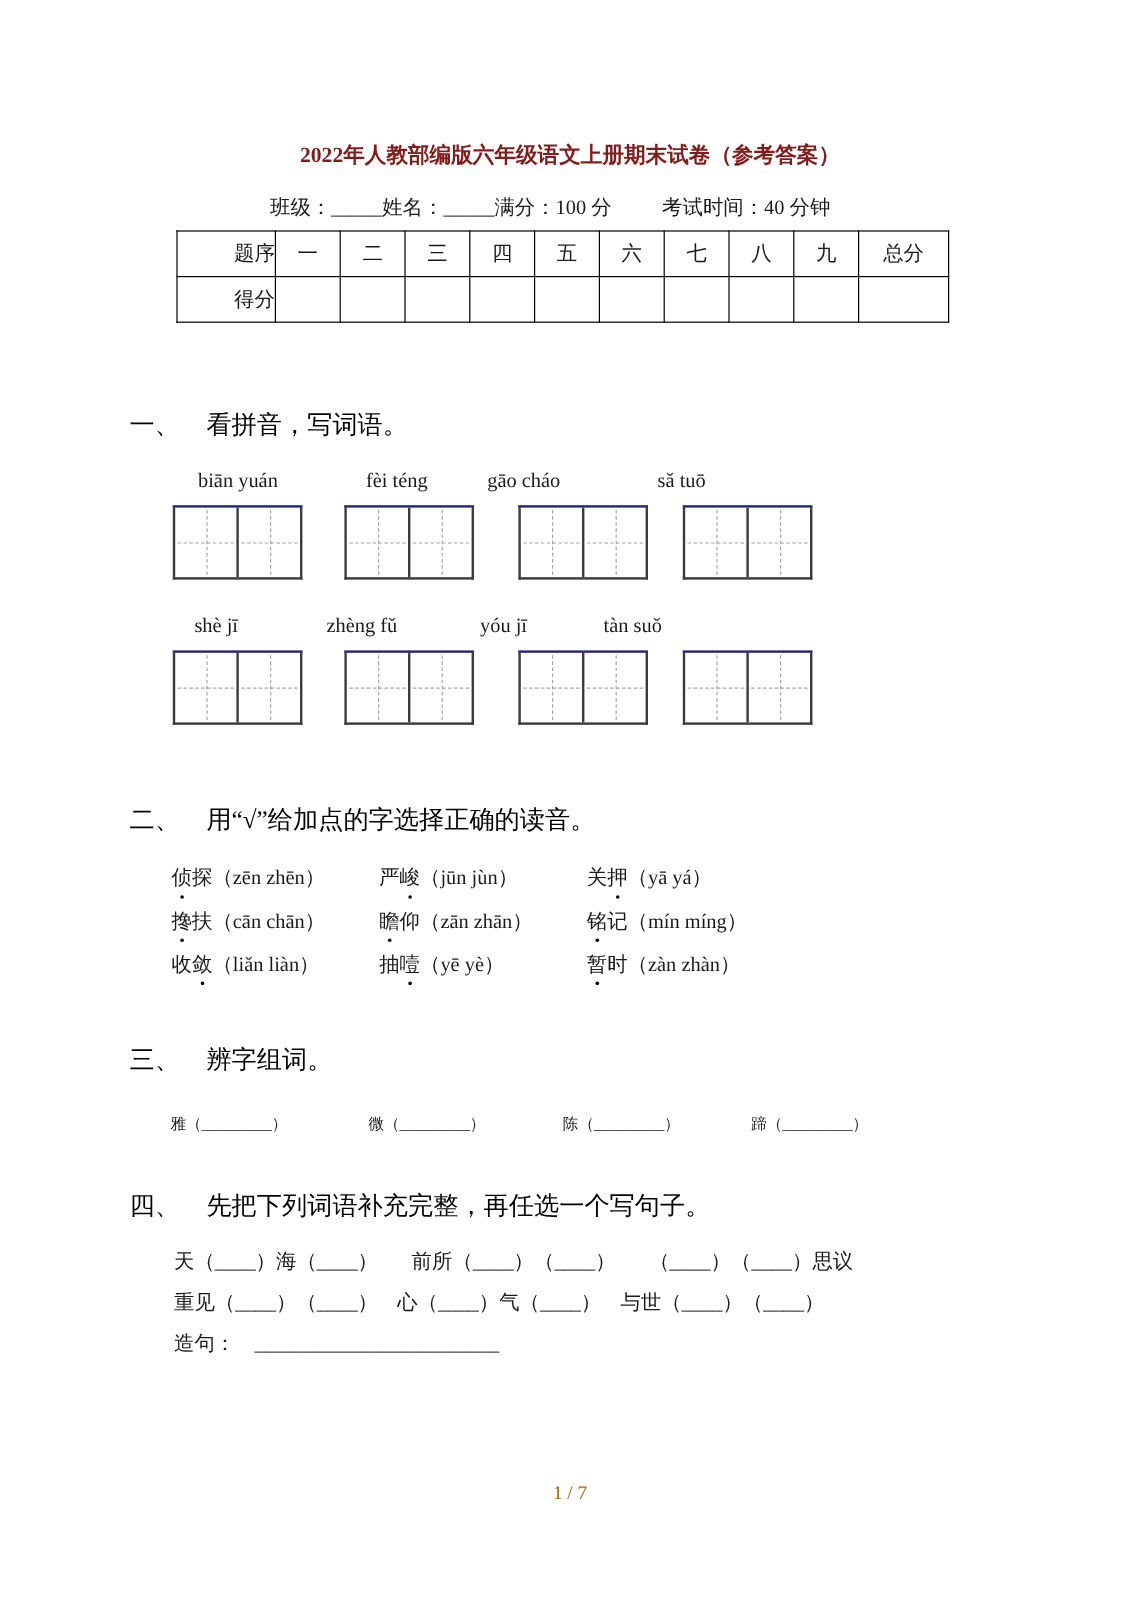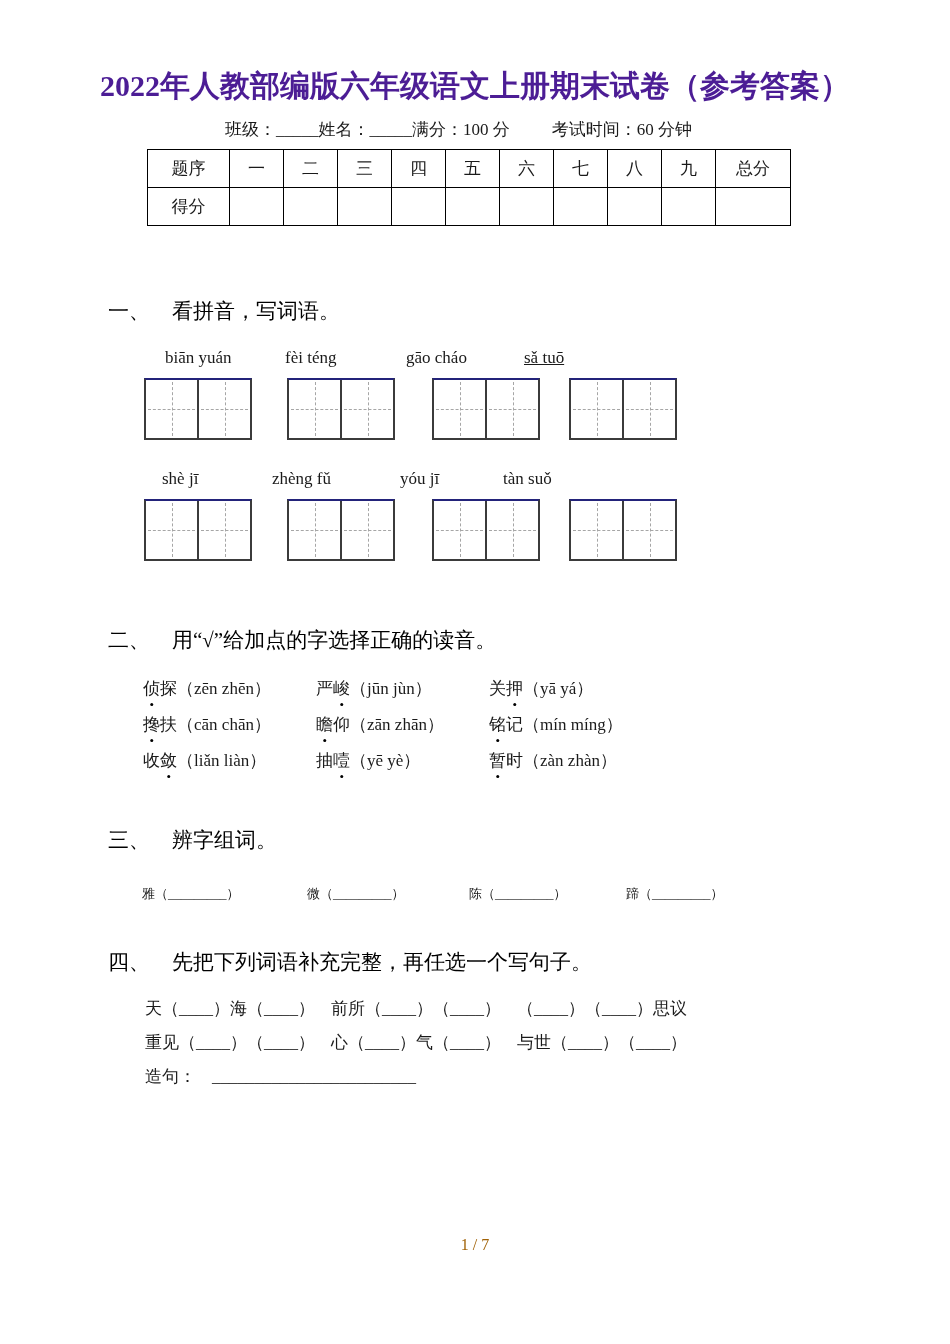--- a/index.html
+++ b/index.html
@@ -6,57 +6,57 @@
   .page{
     position:relative;
     width:950px;height:1344px;
     background:#ffffff;
     color:#1a1a1a;
     font-family:"Liberation Serif","DejaVu Serif",serif;
     overflow:hidden;
   }
   
   .title{
-    margin:0;padding-top:69px;
+    margin:0;padding-top:112px;
     text-align:center;
-    font-size:30px;line-height:34px;font-weight:700;color:#4c1d95;
+    font-size:18px;line-height:34px;font-weight:700;color:#7f1d1d;
   }
   .meta{
     margin-top:16px;margin-left:225px;
     font-size:17px;line-height:22px;white-space:nowrap;
   }
   .meta .gap{display:inline-block;width:42px;}
   
   .score-table{
     margin-left:147px;margin-top:8px;
     border-collapse:collapse;table-layout:fixed;
     font-size:17px;
   }
   .score-table td{
     border:1.5px solid #000;
     height:37px;text-align:center;vertical-align:middle;padding:0;
   }
-  .score-table td.lbl{text-align:center;}
+  .score-table td.lbl{text-align:right;}
   
   .sec-head{
     margin-left:108px;
     font-size:21px;line-height:30px;color:#000000;white-space:nowrap;
   }
   .sec-head .num{display:inline-block;margin-right:22px;}
   .mt-s1{margin-top:70px;}
   .mt-s2{margin-top:64px;}
   .mt-s3{margin-top:52px;}
   .mt-s4{margin-top:40px;}
   
   .pinyin-row{position:relative;height:22px;font-size:17px;}
   .pinyin-row span{position:absolute;top:0;white-space:nowrap;}
   .pinyin-row.r1 span:nth-child(1){left:165px;}
-  .pinyin-row.r1 span:nth-child(2){left:285px;}
+  .pinyin-row.r1 span:nth-child(2){left:305px;}
   .pinyin-row.r1 span:nth-child(3){left:406px;}
-  .pinyin-row.r1 span:nth-child(4){left:524px;text-decoration:underline;}
+  .pinyin-row.r1 span:nth-child(4){left:548px;}
   .pinyin-row.r2 span:nth-child(1){left:162px;}
   .pinyin-row.r2 span:nth-child(2){left:272px;}
   .pinyin-row.r2 span:nth-child(3){left:400px;}
   .pinyin-row.r2 span:nth-child(4){left:503px;}
   .mt-p1{margin-top:22px;}
   .mt-p2{margin-top:29px;}
   
   .grid-row{display:flex;margin-left:144px;margin-top:8px;}
   .tzgrid{
     display:flex;width:108px;height:62px;box-sizing:border-box;
@@ -92,38 +92,38 @@
   .s3-row{display:flex;margin-left:142px;font-size:13px;line-height:26px;}
   .s3-row.first{margin-top:26px;}
   .s3-row.second{margin-top:8px;}
   .s3-item{white-space:nowrap;}
   .s3-row .s3-item:nth-child(1){width:165px;}
   .s3-row .s3-item:nth-child(2){width:162px;}
   .s3-row .s3-item:nth-child(3){width:157px;}
   
   .s4-line{display:flex;margin-left:145px;font-size:17px;line-height:24px;white-space:nowrap;}
   .s4-line .seg{margin-right:16px;}
-  .s4-l1{margin-top:20px;}
+  .s4-l1{margin-top:20px;gap:12px;}
   .s4-l2{margin-top:10px;text-align:center;}
   .s4-l3{margin-top:10px;}
   
   .footer{
     position:absolute;top:1236px;left:0;width:100%;
     text-align:center;font-size:16px;color:#a16207;
   }
 </style>
 </head>
 <body>
 
 <div class="page">
 
   <h1 class="title">2022年人教部编版六年级语文上册期末试卷（参考答案）</h1>
 
   <div class="meta">
-    <span>班级：_____</span><span>姓名：_____</span><span>满分：100 分</span><span class="gap"></span><span>考试时间：60 分钟</span>
+    <span>班级：_____</span><span>姓名：_____</span><span>满分：100 分</span><span class="gap"></span><span>考试时间：40 分钟</span>
   </div>
 
   <table class="score-table">
     <colgroup>
       <col style="width:82px">
         <col style="width:54px">
         <col style="width:54px">
         <col style="width:54px">
         <col style="width:54px">
         <col style="width:54px">

